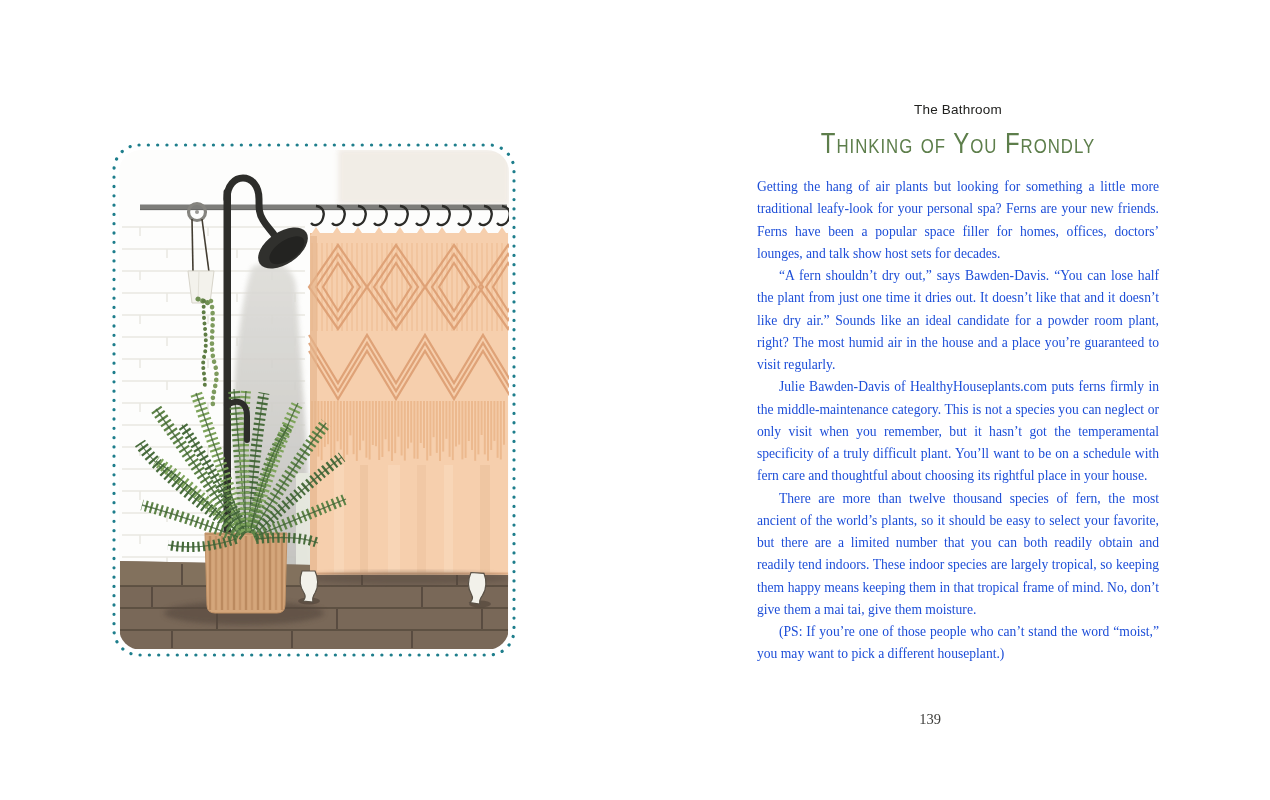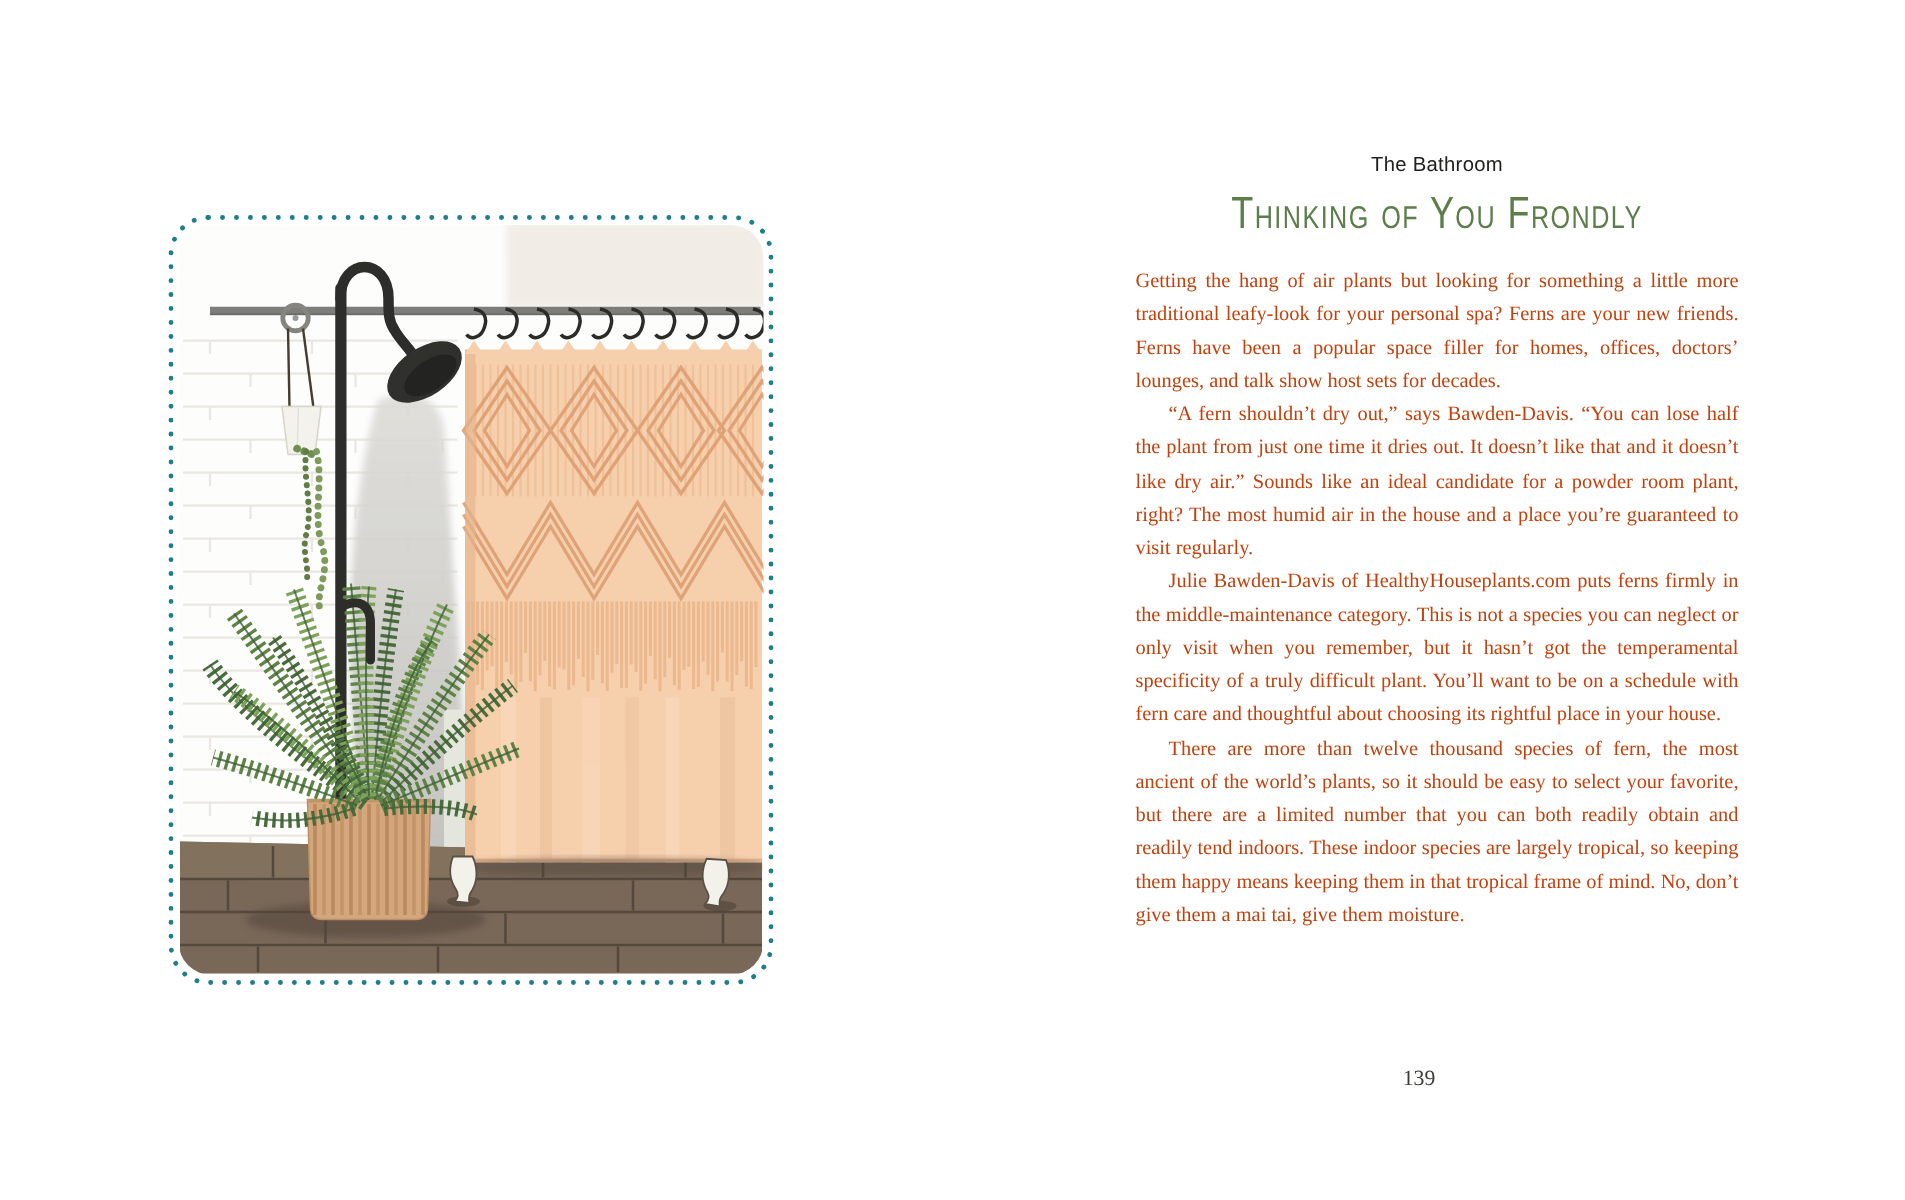--- a/index.html
+++ b/index.html
@@ -15,26 +15,26 @@
     font-family:"Liberation Sans", sans-serif;font-size:13.5px;color:#21211f;letter-spacing:.2px;margin-top:32px;
   }
   .chapter-title{
     position:absolute;left:757px;top:126px;width:402px;text-align:center;
     font-family:"Liberation Sans", sans-serif;font-variant:small-caps;font-weight:400;
     font-size:30px;letter-spacing:1.2px;color:#5d7e4b;
     transform:scaleX(.8);transform-origin:center;white-space:nowrap;
   }
   .body-text{
     position:absolute;left:757px;top:176px;width:402px;
-    font-size:13.6px;line-height:22.25px;color:#c2410c;text-align:justify;
+    font-size:13.6px;line-height:22.25px;color:#1d4ed8;text-align:justify;
   }
   .body-text p{margin:0;text-indent:22px;}
   .body-text p.first{text-indent:0;}
   .page-number{
-    position:absolute;left:745px;top:711px;width:402px;text-align:center;
+    position:absolute;left:729px;top:711px;width:402px;text-align:center;
     font-size:14.5px;color:#3b3b38;
   }
 </style>
 </head>
 <body>
 
 <div class="spread">
 
   <div class="illustration-box">
     <svg viewBox="0 0 404 514">
@@ -408,16 +408,17 @@
     </svg>
   </div>
 
   <div class="running-head">The Bathroom</div>
   <h1 class="chapter-title" style="margin:0;">Thinking of You Frondly</h1>
   <div class="body-text" id="body-text">
       <p class="first">Getting the hang of air plants but looking for something a little more traditional leafy-look for your personal spa? Ferns are your new friends. Ferns have been a popular space filler for homes, offices, doctors’ lounges, and talk show host sets for decades.</p>
       <p>“A fern shouldn’t dry out,” says Bawden-Davis. “You can lose half the plant from just one time it dries out. It doesn’t like that and it doesn’t like dry air.” Sounds like an ideal candidate for a powder room plant, right? The most humid air in the house and a place you’re guaranteed to visit regularly.</p>
       <p>Julie Bawden-Davis of HealthyHouseplants.com puts ferns firmly in the middle-maintenance category. This is not a species you can neglect or only visit when you remember, but it hasn’t got the temperamental specificity of a truly difficult plant. You’ll want to be on a schedule with fern care and thoughtful about choosing its rightful place in your house.</p>
       <p>There are more than twelve thousand species of fern, the most ancient of the world’s plants, so it should be easy to select your favorite, but there are a limited number that you can both readily obtain and readily tend indoors. These indoor species are largely tropical, so keeping them happy means keeping them in that tropical frame of mind. No, don’t give them a mai tai, give them moisture.</p>
+      <p>(PS: If you’re one of those people who can’t stand the word “moist,” you may want to pick a different houseplant.)</p>
     </div>
   <div class="page-number">139</div>
 
 </div>
 
 </body></html>

